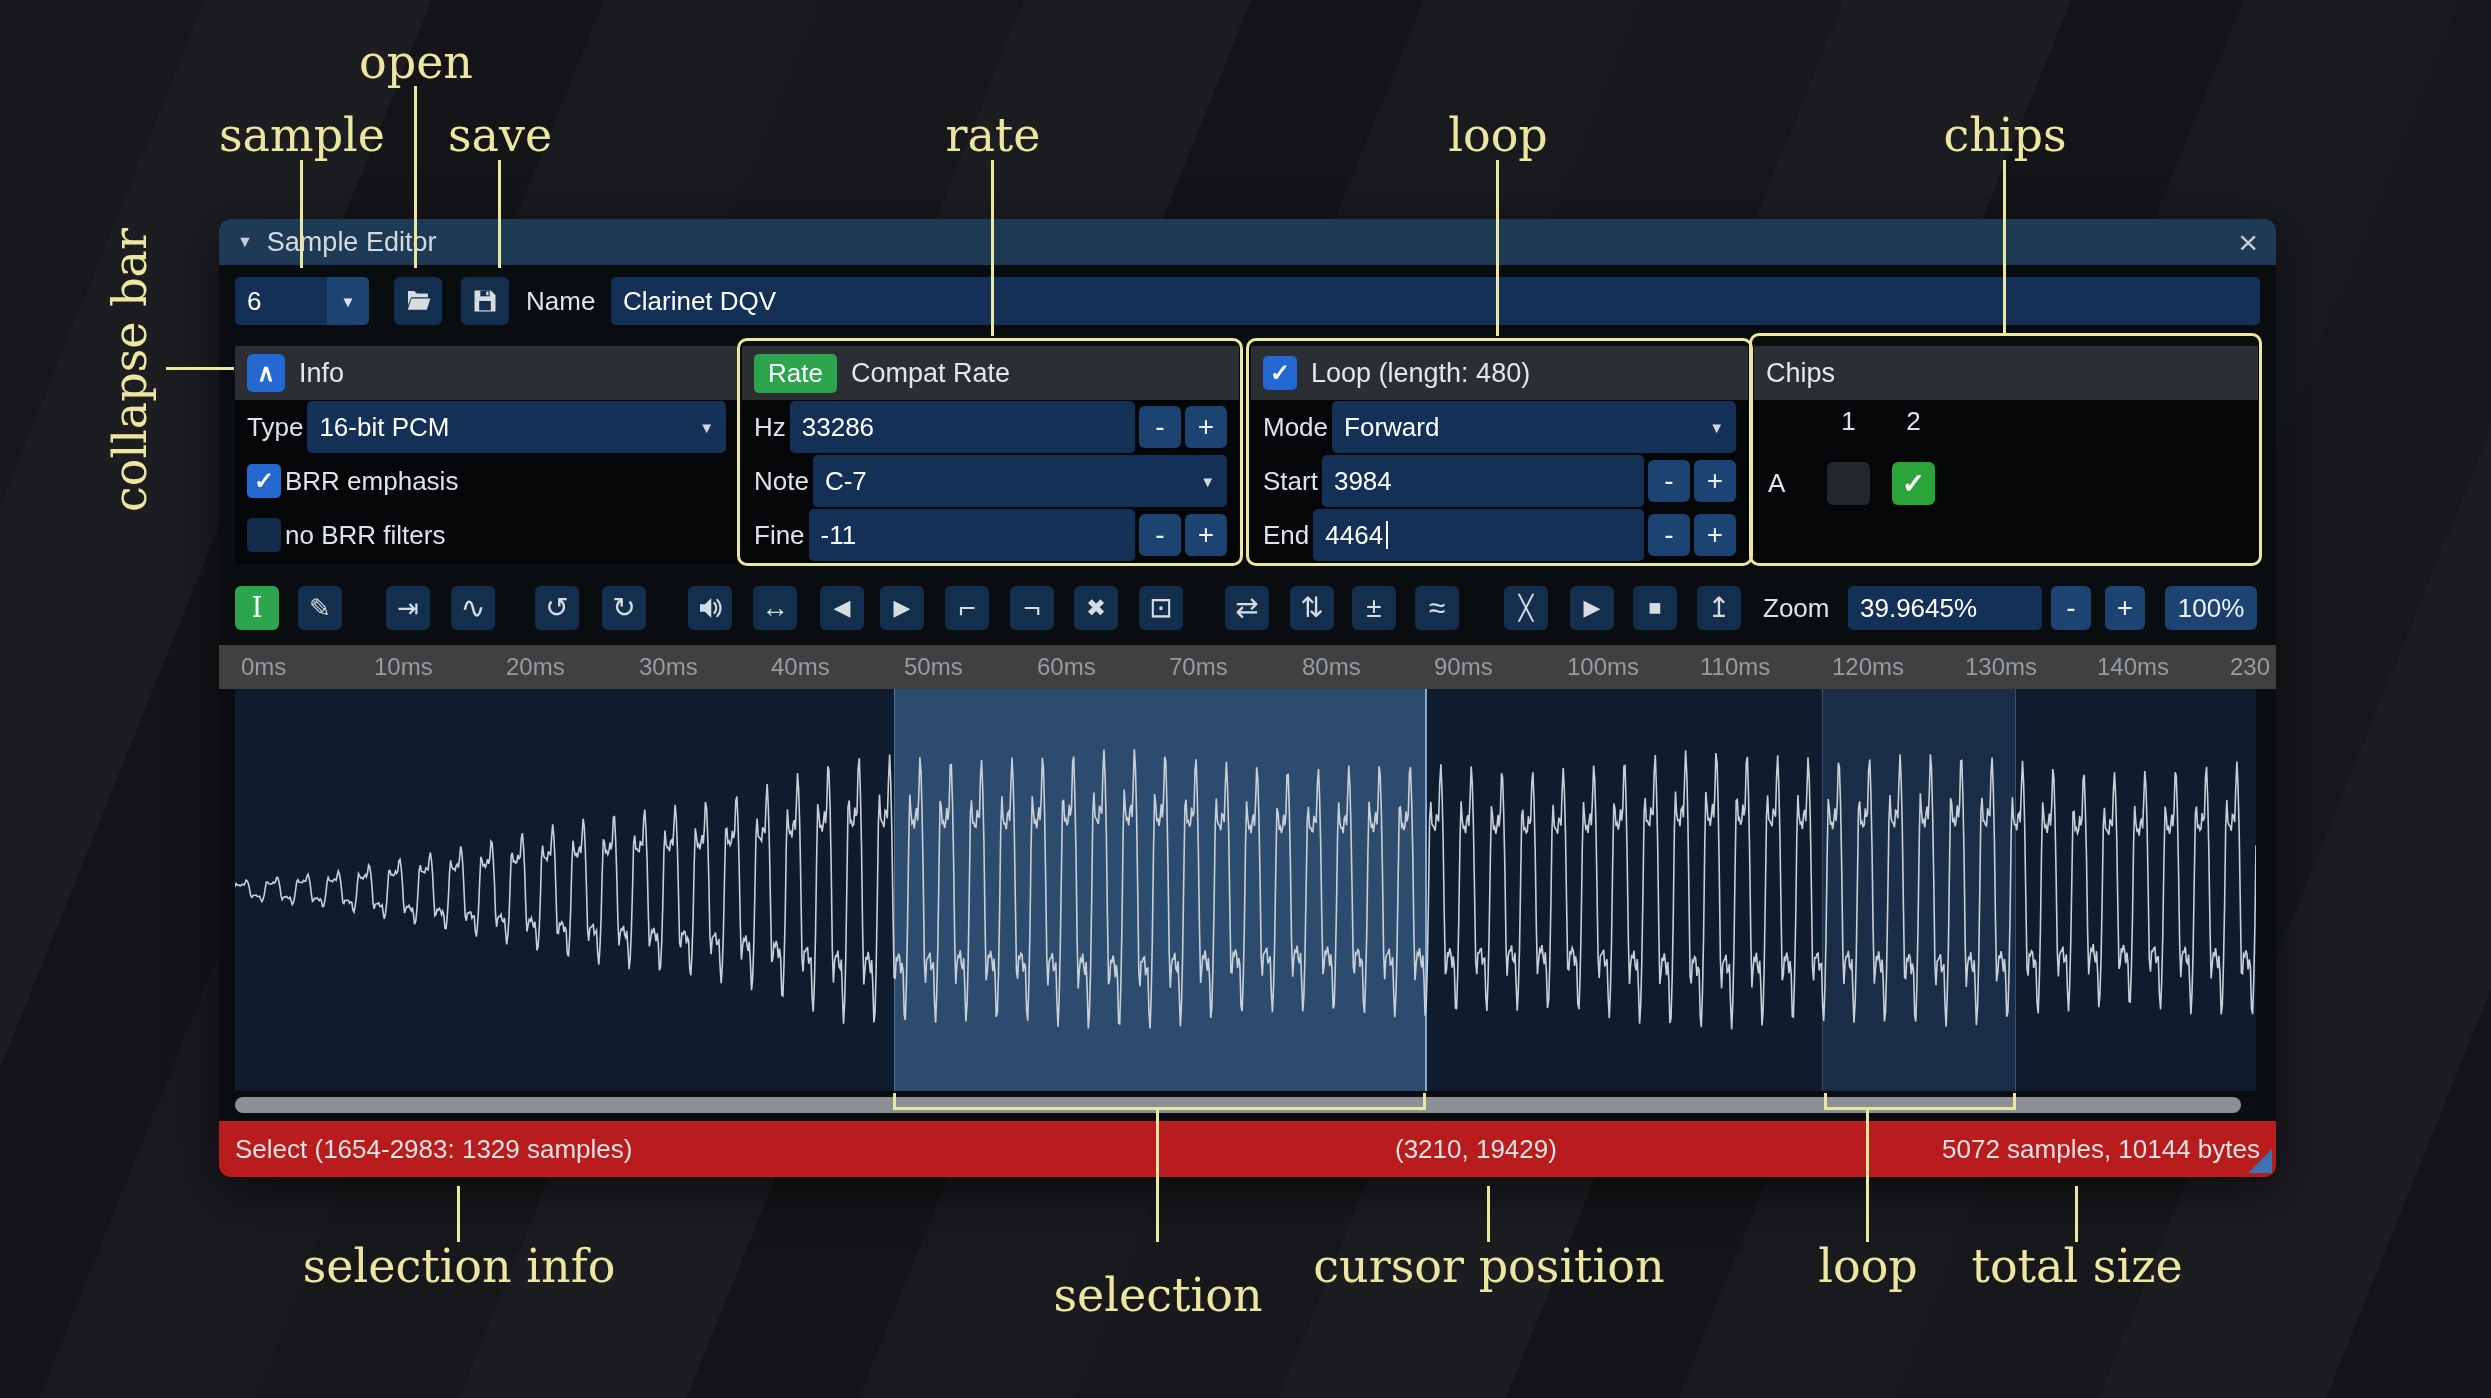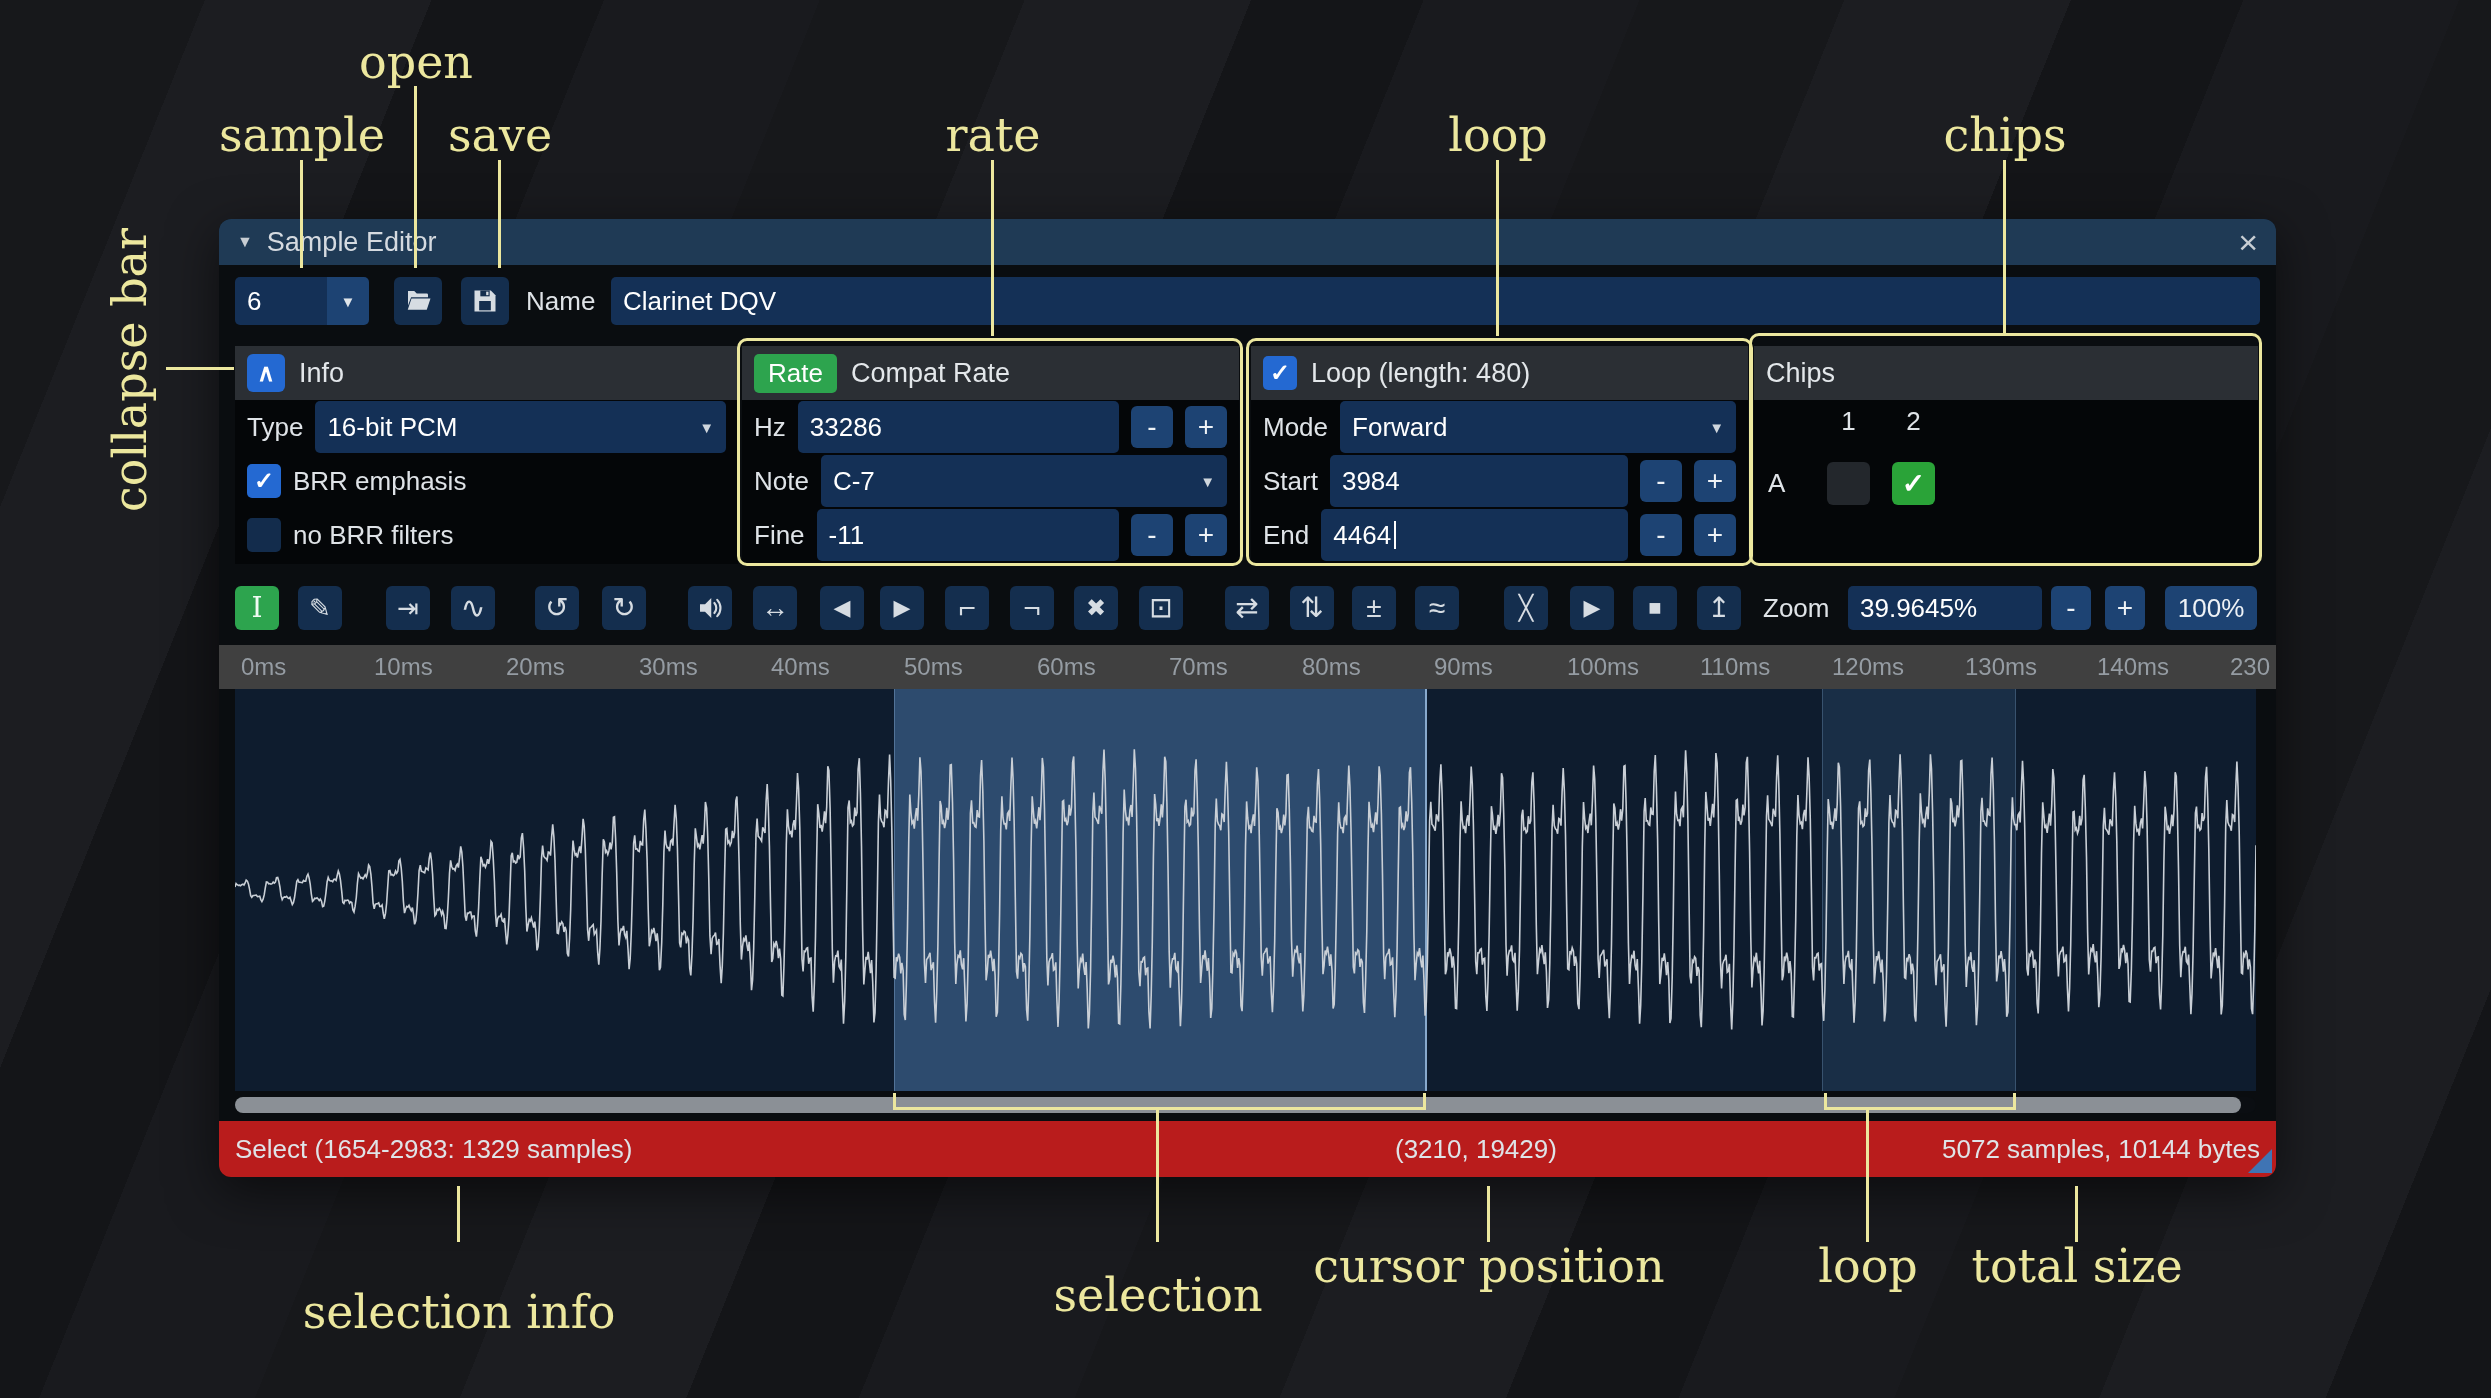--- a/index.html
+++ b/index.html
@@ -21,21 +21,21 @@
   .combo2 .cval{width:92px;background:#143056;border-radius:5px 0 0 5px;color:#fff;font-size:26px;display:flex;align-items:center;padding:0 12px;box-sizing:border-box;}
   .combo2 .cbox{width:42px;background:#1d4373;border-radius:0 5px 5px 0;display:flex;align-items:center;justify-content:center;color:#dfe5ea;font-size:15px;}
   .iconbtn{background:#142e4e;border:none;border-radius:6px;display:flex;align-items:center;justify-content:center;padding:0;}
   .lbl{color:#dfe3e7;font-size:26px;line-height:48px;}
   input.field, div.field{background:#143056;border:none;border-radius:5px;color:#fff;font-size:26px;font-family:"Liberation Sans",sans-serif;
     padding:0 12px;box-sizing:border-box;display:flex;align-items:center;outline:none;}
   input.field{display:block;}
   
   .section{position:absolute;top:127px;height:218px;background:#040608;display:flex;flex-direction:column;}
   .sec-header{height:54px;background:#2b2f34;display:flex;align-items:center;gap:14px;padding:0 12px;box-sizing:border-box;color:#e3e7ea;font-size:27px;flex:none;}
-  .srow{height:54px;display:flex;align-items:center;gap:12px;padding:15px 12px;box-sizing:border-box;color:#dfe3e7;font-size:26px;}
+  .srow{height:54px;display:flex;align-items:center;gap:4px;padding:15px 12px;box-sizing:border-box;color:#dfe3e7;font-size:26px;}
   .srow .field, .srow .combo{height:52px;}
   .combo{flex:1;background:#143056;border-radius:5px;color:#fff;font-size:26px;display:flex;align-items:center;padding:0 12px;box-sizing:border-box;}
   .combo .arr{margin-left:auto;font-size:15px;color:#cfd6dd;}
   .sq{width:42px;height:42px;flex:none;background:#1d4373;border:none;border-radius:6px;color:#eef2f6;font-size:28px;display:flex;align-items:center;justify-content:center;padding:0;}
   .cb{width:34px;height:34px;flex:none;border-radius:5px;background:#132c4c;display:flex;align-items:center;justify-content:center;color:#fff;font-size:24px;font-weight:bold;}
   .cb.checked{background:#2469d2;}
   .chev-btn{width:38px;height:38px;flex:none;background:#2469d2;border:none;border-radius:6px;color:#fff;font-size:24px;font-weight:bold;display:flex;align-items:center;justify-content:center;padding:0;}
   .tag-green{background:#2da44e;border:none;border-radius:5px;color:#fff;font-size:26px;padding:4px 14px;}
   
   .chips-body{position:relative;flex:1;}
@@ -325,21 +325,21 @@
     <div class="resize-grip"></div>
   </div>
 
   <div class="alabel" style="left:416px;top:62px;">open</div>
   <div class="alabel" style="left:302px;top:135px;">sample</div>
   <div class="alabel" style="left:500px;top:135px;">save</div>
   <div class="alabel" style="left:993px;top:135px;">rate</div>
   <div class="alabel" style="left:1498px;top:135px;">loop</div>
   <div class="alabel" style="left:2005px;top:135px;">chips</div>
   <div class="alabel rot" style="left:130px;top:370px;">collapse bar</div>
-  <div class="alabel" style="left:459px;top:1312px;">selection info</div>
+  <div class="alabel" style="left:459px;top:1266px;">selection info</div>
   <div class="alabel" style="left:1158px;top:1266px;margin-top:29px;">selection</div>
   <div class="alabel" style="left:1489px;top:1266px;">cursor position</div>
   <div class="alabel" style="left:1868px;top:1266px;">loop</div>
   <div class="alabel" style="left:2077px;top:1266px;">total size</div>
 
   <div class="aline" style="left:414px;top:86px;width:3px;height:182px;"></div>
   <div class="aline" style="left:300px;top:160px;width:3px;height:108px;"></div>
   <div class="aline" style="left:498px;top:160px;width:3px;height:108px;"></div>
   <div class="aline" style="left:991px;top:160px;width:3px;height:176px;"></div>
   <div class="aline" style="left:1496px;top:160px;width:3px;height:176px;"></div>

